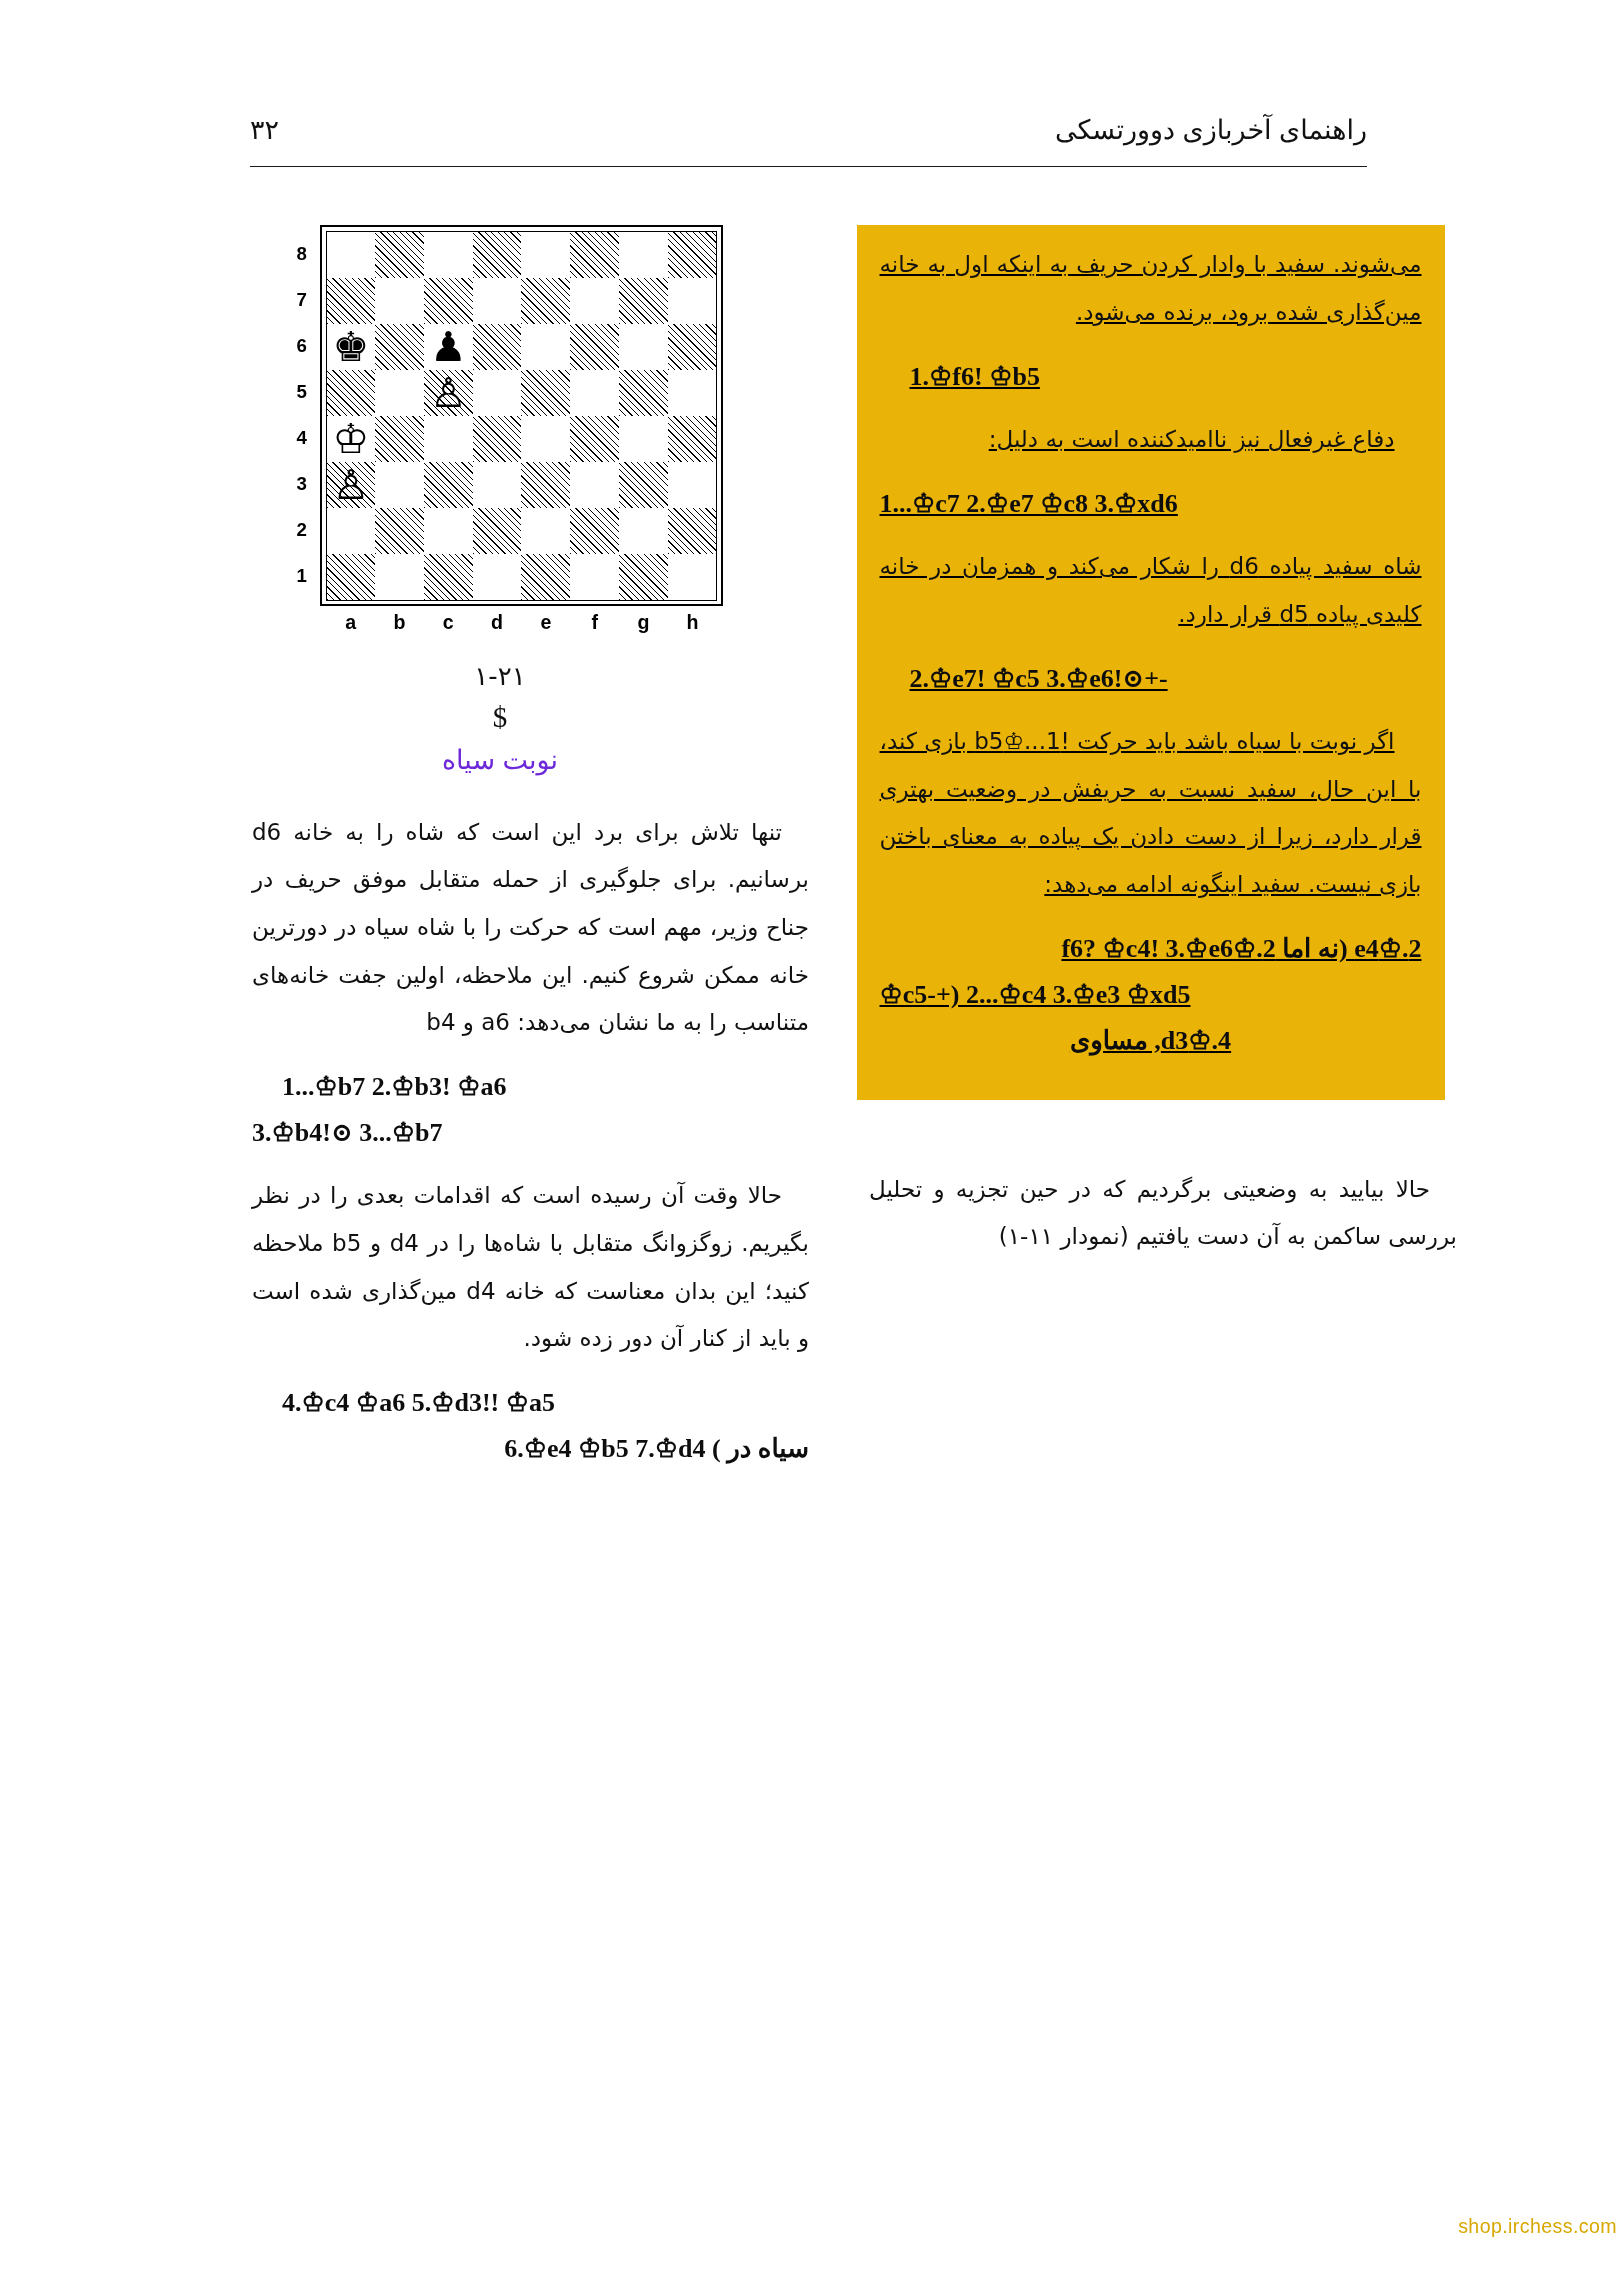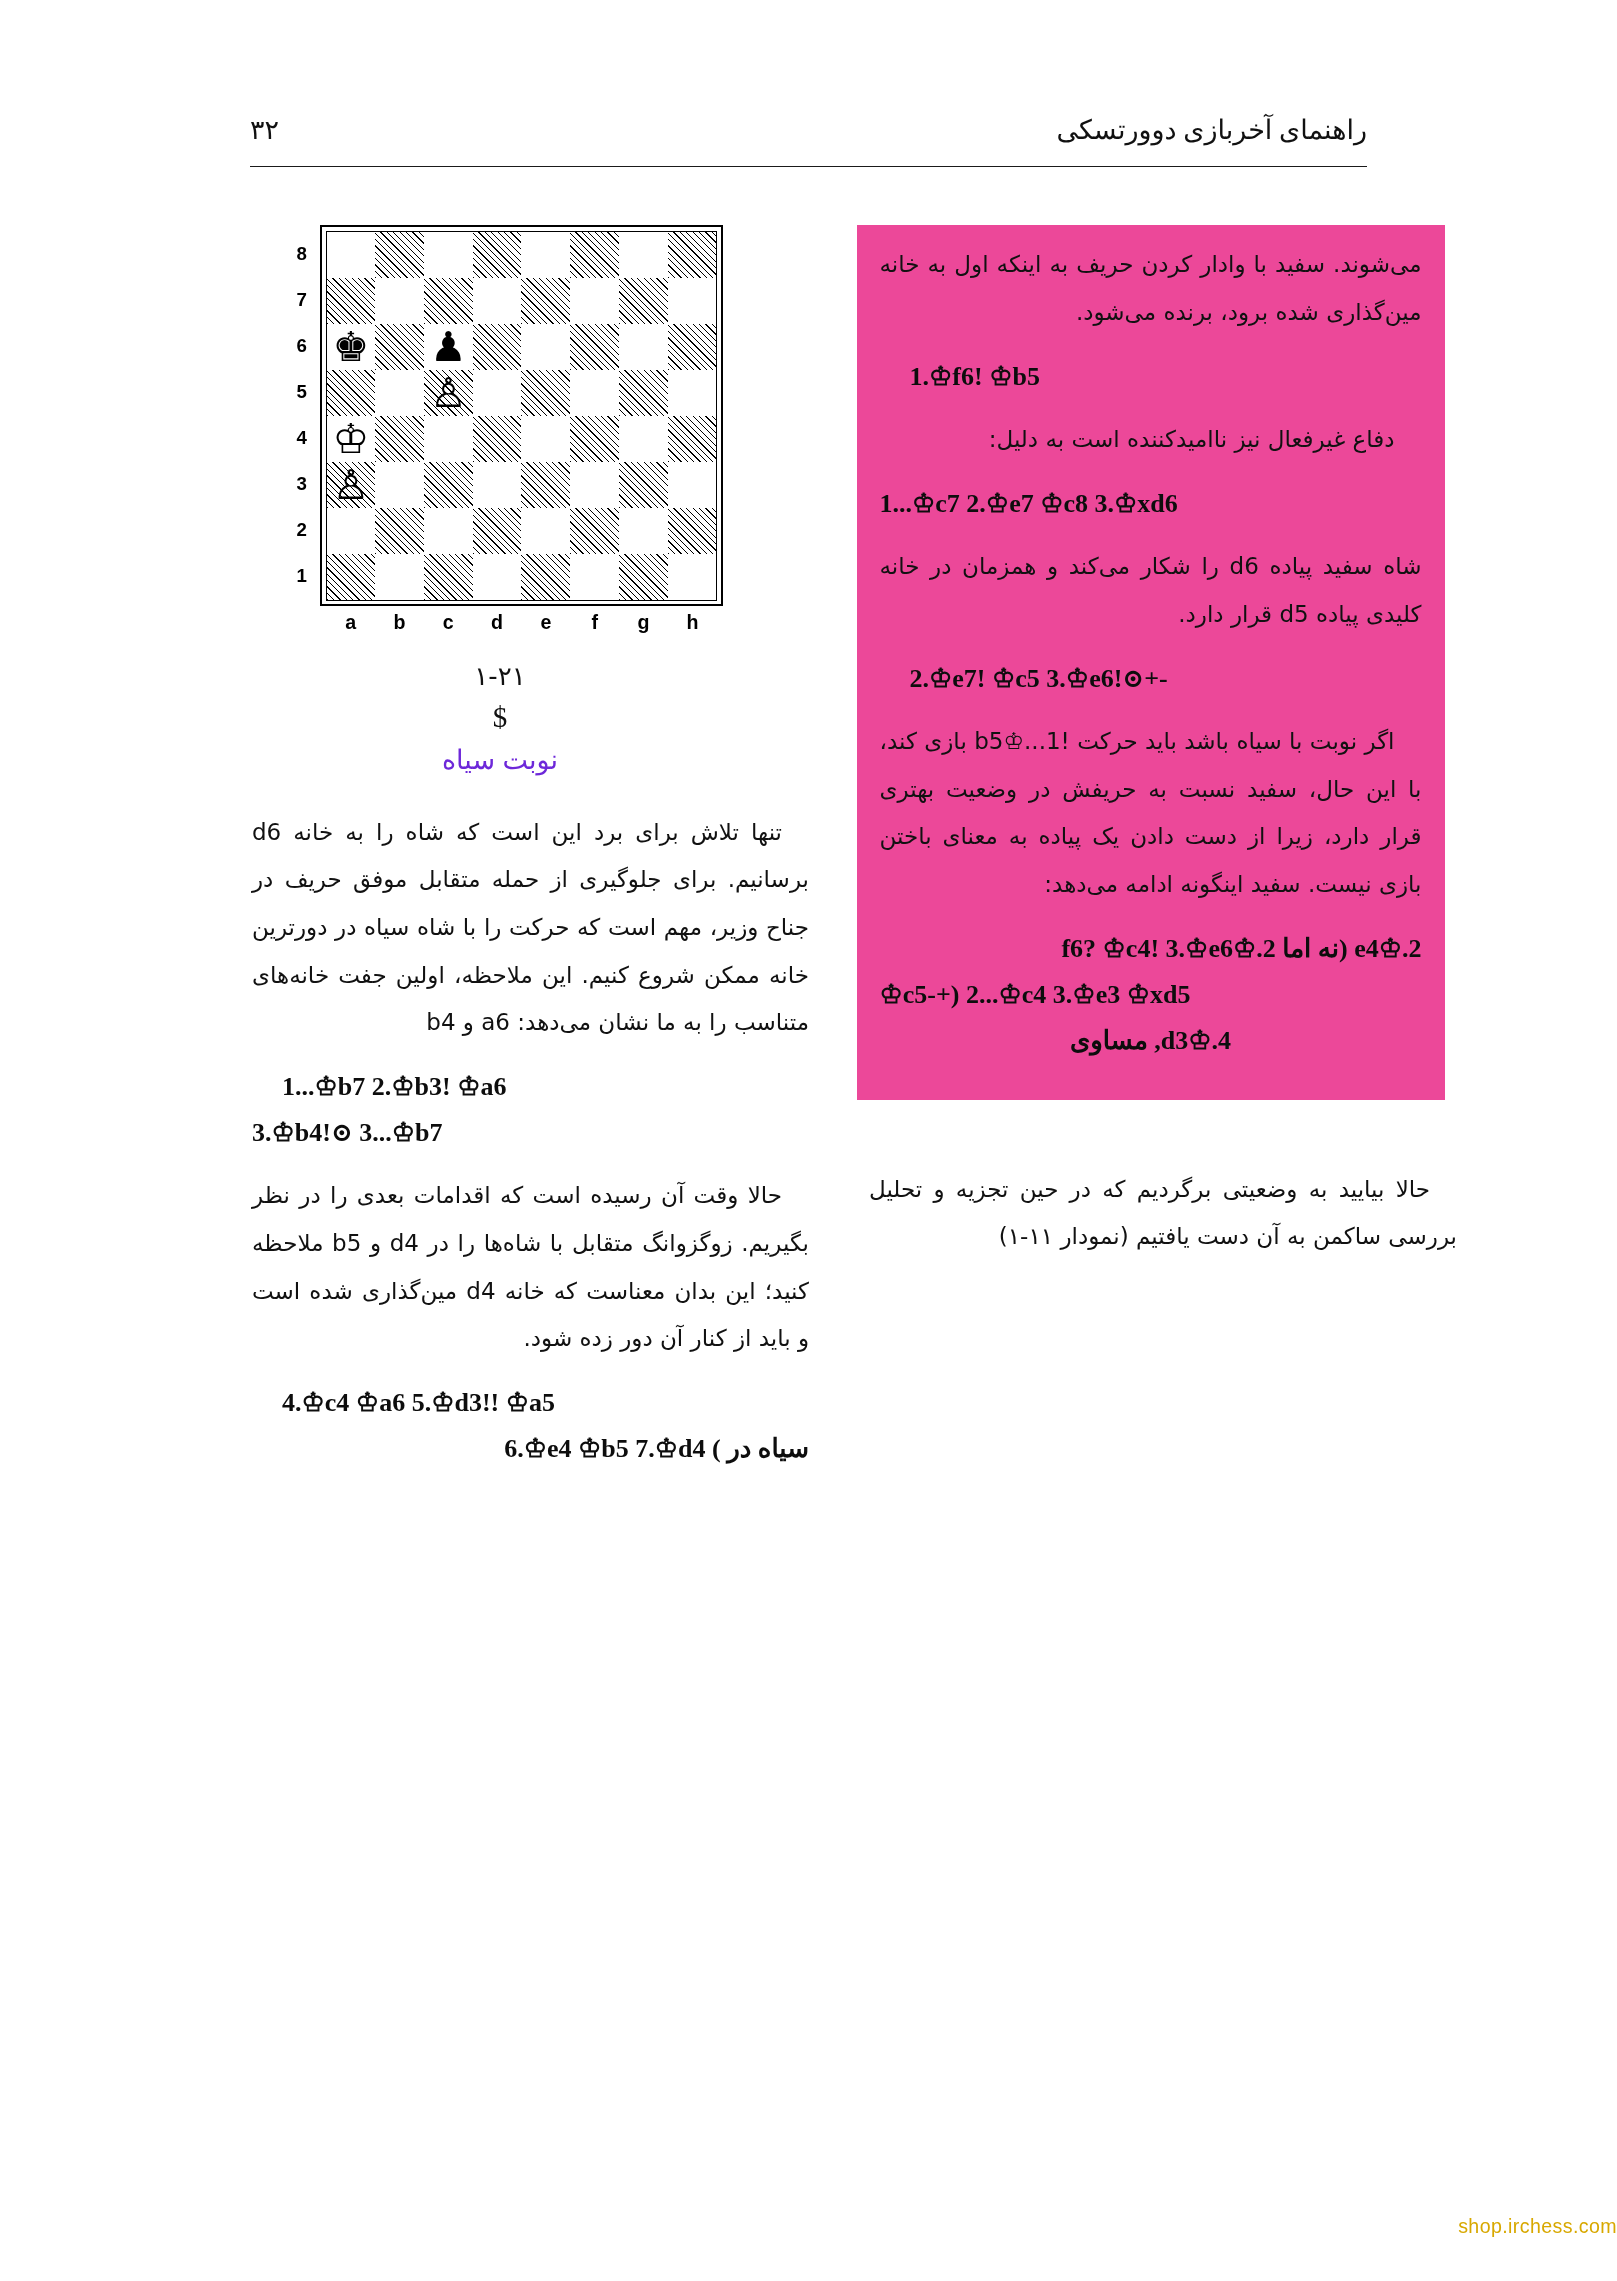--- a/index.html
+++ b/index.html
@@ -26,21 +26,21 @@
     position: absolute;
     left: 250px;
     right: 250px;
     top: 114px;
     height: 62px;
   }
   .header-title {
     position: absolute;
     right: 0;
     top: 0;
-    font-family: Liberation Serif, serif;
+    font-family: Liberation Sans, sans-serif;
     font-size: 27px;
     color: #111;
     direction: rtl;
     white-space: nowrap;
   }
   .header-pageno {
     position: absolute;
     left: 0;
     top: 0;
     font-family: "DejaVu Sans", "Liberation Sans", sans-serif;
@@ -210,25 +210,26 @@
     font-weight: 600;
   }
   p.moves.centered-indent { text-indent: 30px; }
   p.moves.rtlmix {
     direction: rtl;
     text-align: right;
   }
 
   
   .grey-box {
-    background: #ec4899;
+    background: #eab308;
     padding: 16px 23px 19.6px 23px;
     box-sizing: border-box;
     width: 588px;
     margin-left: -12.5px;
+    text-decoration: underline;
   }
   .grey-box p.fa { margin-bottom: 12.5px; }
 
   
   .footer {
     position: absolute;
     left: 0;
     right: 0;
     bottom: 43px;
     text-align: right;

